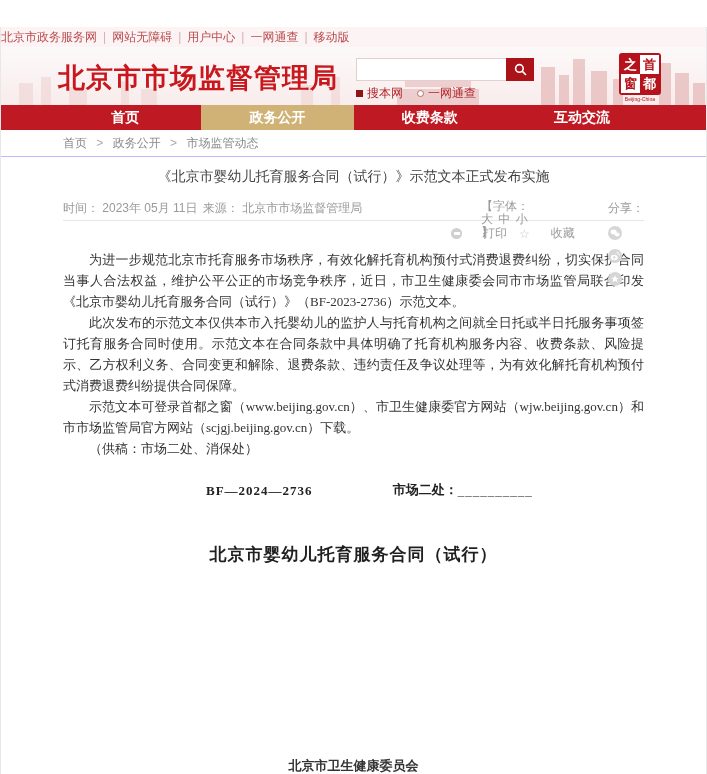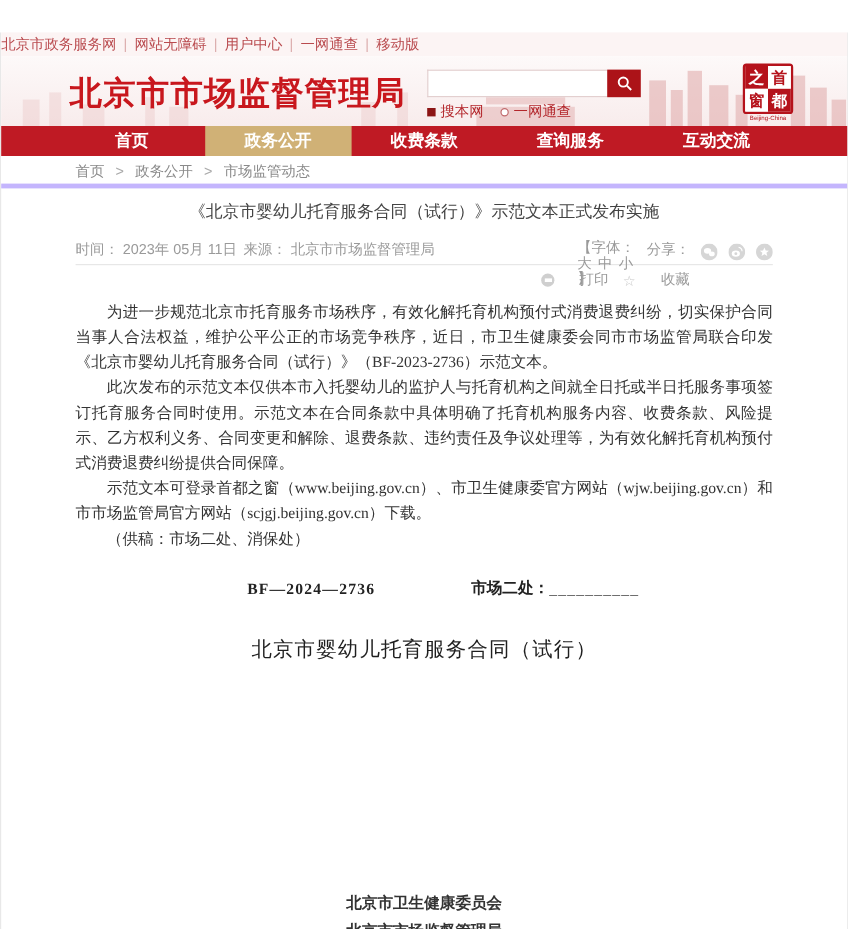--- a/index.html
+++ b/index.html
@@ -62,21 +62,21 @@
   .nav { height:25px; background:#bf1a24; display:flex; padding:0 48px; }
   .nav-item {
     flex:1; text-align:center; line-height:25px; color:#fff;
     font-size:14px; font-weight:bold; cursor:pointer; white-space:nowrap;
   }
   .nav-item.active { background:#d0b176; }
 
   
   .breadcrumb {
     height:27px; line-height:27px; padding-left:62px;
-    font-size:12px; color:#8a8a8a; background:#fff; border-bottom:4px solid #c4b5fd;
+    font-size:12px; color:#8a8a8a; background:#fff; border-bottom:1px solid #c4b5fd;
   }
   .breadcrumb .crumb { cursor:pointer; }
   .breadcrumb .bsep { margin:0 6px; color:#aaa; }
 
   
   .article { padding:0 62px; }
   .article-title {
     margin-top:11px; text-align:center;
     font-size:14px; font-weight:normal; color:#444;
   }
@@ -84,37 +84,37 @@
   .meta-line { position:absolute; left:0; right:0; top:22px; border-top:1px solid #e7e7e7; }
   .meta-left { position:absolute; left:0; top:2px; white-space:nowrap; }
   .meta-left .src-label { margin-left:2px; }
   .meta-font { position:absolute; left:418px; top:2px; width:56px; line-height:13px; }
   .meta-font .fs { cursor:pointer; margin-right:2px; }
   .meta-actions { position:absolute; left:388px; top:27px; display:flex; gap:12px; align-items:center; white-space:nowrap; }
   .action { display:inline-flex; align-items:center; gap:21px; cursor:pointer; color:#9a9a9a; }
   .print-glyph { width:11px; height:11px; border-radius:50%; background:#cfcfcf; position:relative; display:inline-block; }
   .print-glyph::after { content:""; position:absolute; left:2.5px; top:4px; width:6px; height:3px; background:#fff; }
   .star-glyph { color:#c9c9c9; font-size:12px; }
-  .meta-share { position:absolute; right:0; top:2px; display:flex; align-items:flex-end; gap:9px; }
+  .meta-share { position:absolute; right:0; top:2px; display:flex; align-items:flex-start; gap:9px;flex-direction:column; }
   .share-icon { cursor:pointer; display:block; }
 
   .body-text { margin-top:9px; font-family:"Liberation Serif","DejaVu Serif",serif; font-size:13px; line-height:21px; color:#333; text-align:justify; }
   .body-text p { margin:0; text-indent:2em; }
 
   .form-row {
     margin-top:22px; display:flex; align-items:flex-end;
     font-family:"Liberation Serif","DejaVu Serif",serif; font-size:13px; font-weight:bold; color:#222;
   }
   .form-no { margin-left:143px; letter-spacing:1px; }
   .contract { margin-left:80px; }
   .contract-blank { letter-spacing:1px; font-weight:normal; color:#444; }
 
   .doc-title {
-    margin-top:31px; text-align:center;
-    font-size:17px; font-weight:normal; color:#1f1f1f; letter-spacing:1px;
+    margin-top:44px; text-align:center;
+    font-size:17px; font-weight:bold; color:#1f1f1f; letter-spacing:1px;
   }
 
   .signatures { margin-top:188px; text-align:center; font-size:13px; font-weight:bold; color:#333; padding-bottom:10px; }
   .signatures div { line-height:23px; }
 </style>
 </head>
 <body>
 
 <div class="page">
 
@@ -191,21 +191,20 @@
         <div class="seal-cell red">都</div>
       </div>
       <div class="seal-caption">Beijing-China</div>
     </div>
   </div>
 
   <div class="nav">
     <div class="nav-item">首页</div>
     <div class="nav-item active">政务公开</div>
     <div class="nav-item">收费条款</div>
-    <div class="nav-item">查询服务</div>
     <div class="nav-item">互动交流</div>
   </div>
 
   <div class="breadcrumb">
     <span class="crumb">首页</span>
     <span class="bsep">&gt;</span>
     <span class="crumb">政务公开</span>
     <span class="bsep">&gt;</span>
     <span>市场监管动态</span>
   </div>

